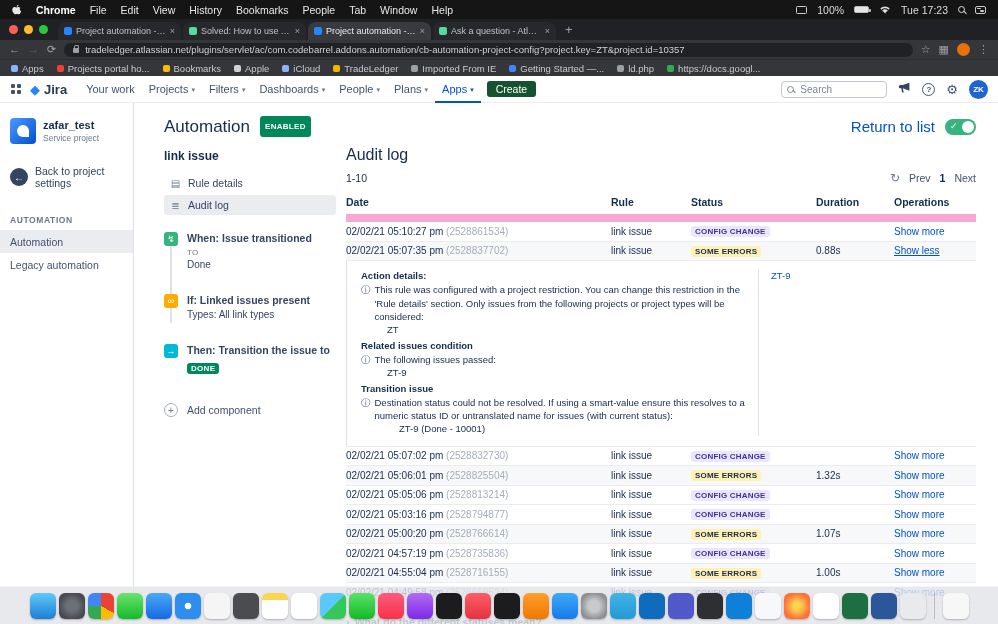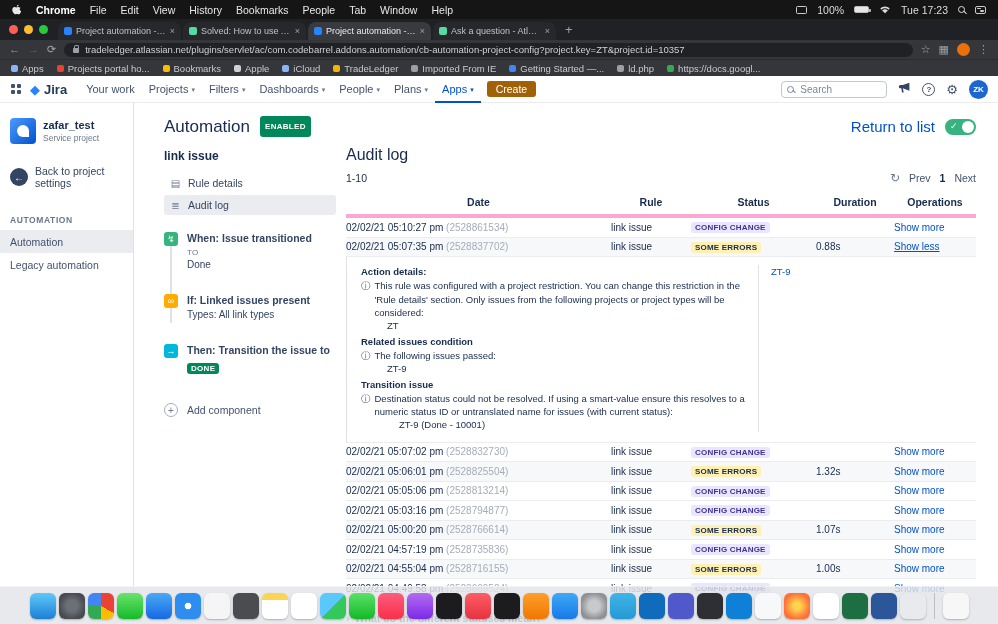--- a/index.html
+++ b/index.html
@@ -55,21 +55,21 @@
   .page{position:absolute;top:76px;left:0;right:0;bottom:0;background:#fff;display:flex;flex-direction:column;}
   .jira-nav{height:27px;border-bottom:1px solid #EBECF0;display:flex;align-items:center;padding:0 10px;flex-shrink:0;}
   .appswitch{margin-right:8px;display:flex;align-items:center;}
   .jira-logo{display:flex;align-items:center;gap:4px;margin-right:12px;}
   .jira-mark{color:#2684FF;font-size:13px;line-height:1;}
   .jira-word{font-size:13px;font-weight:bold;color:#253858;}
   .jnav-item{height:27px;display:flex;align-items:center;gap:3px;padding:0 7px;font-size:11px;color:#42526E;}
   .jnav-item .chev{font-size:7px;color:#6B778C;margin-top:1px;}
   .jnav-item.active{color:#0052CC;box-shadow:inset 0 -2px 0 #0052CC;}
   .jnav-item.active .chev{color:#0052CC;}
-  .create-btn{background:#a16207;color:#fff;font-size:10.5px;font-weight:500;border:none;border-radius:3px;
+  .create-btn{background:#14532d;color:#fff;font-size:10.5px;font-weight:500;border:none;border-radius:3px;
     padding:2px 9px;margin-left:6px;}
   .jn-right{margin-left:auto;display:flex;align-items:center;gap:11px;}
   .search-box{width:106px;height:17px;border:1px solid #C1C7D0;border-radius:4px;display:flex;align-items:center;gap:4px;padding:0 5px;background:#fff;}
   .search-box .mag{border-color:#7A869A;}
   .search-box .mag::after{background:#7A869A;}
   .search-box input{border:none;outline:none;width:70px;font-size:10px;color:#172B4D;font-family:inherit;background:transparent;}
   .search-box input::placeholder{color:#7A869A;}
   .help-ico{width:13px;height:13px;border:1.3px solid #42526E;border-radius:50%;color:#42526E;font-size:8px;font-weight:bold;
     display:flex;align-items:center;justify-content:center;}
   .gear-ico{font-size:13px;color:#42526E;line-height:1;}
@@ -121,21 +121,21 @@
   .addc-ico{width:14px;height:14px;border-radius:50%;border:1px solid #A5ADBA;color:#6B778C;font-size:10px;
     display:flex;align-items:center;justify-content:center;flex-shrink:0;}
 
   .auditcol{flex:1;min-width:0;margin-left:10px;}
   .audit-title{font-size:16px;font-weight:500;color:#172B4D;margin:0;}
   .meta-row{display:flex;align-items:center;font-size:10.5px;color:#172B4D;margin:7px 0 6px;}
   .pager{margin-left:auto;display:flex;align-items:center;gap:9px;color:#42526E;}
   .refresh-ico{font-size:12px;color:#6B778C;}
   .pg-cur{font-weight:bold;color:#172B4D;}
   .thead,.arow{display:grid;grid-template-columns:265px 80px 125px 78px 1fr;align-items:center;}
-  .thead{font-size:10.5px;font-weight:bold;color:#172B4D;padding:5px 0 6px;border-bottom:4px solid #f9a8d4;text-align:center;}
+  .thead{font-size:10.5px;font-weight:bold;color:#172B4D;padding:5px 0 6px;border-bottom:8px solid #f9a8d4;}
   .arow{height:19.5px;border-bottom:1px solid #EBECF0;font-size:10px;color:#172B4D;}
   .arow.bg-error{background:#F7F8F9;}
   .rid{color:#A5ADBA;}
   .badge{display:inline-block;font-size:8px;font-weight:bold;padding:1px 4px;border-radius:3px;letter-spacing:.2px;}
   .badge-config{background:#EAE6FF;color:#403294;}
   .badge-error{background:#FFF0B3;color:#172B4D;text-align:center;}
   .link{color:#0052CC;}
   .u{text-decoration:underline;}
 
   .detail-wrap{display:flex;padding:8px 0 10px;border-bottom:1px solid #EBECF0;border-left:1px solid #DFE1E6;}

